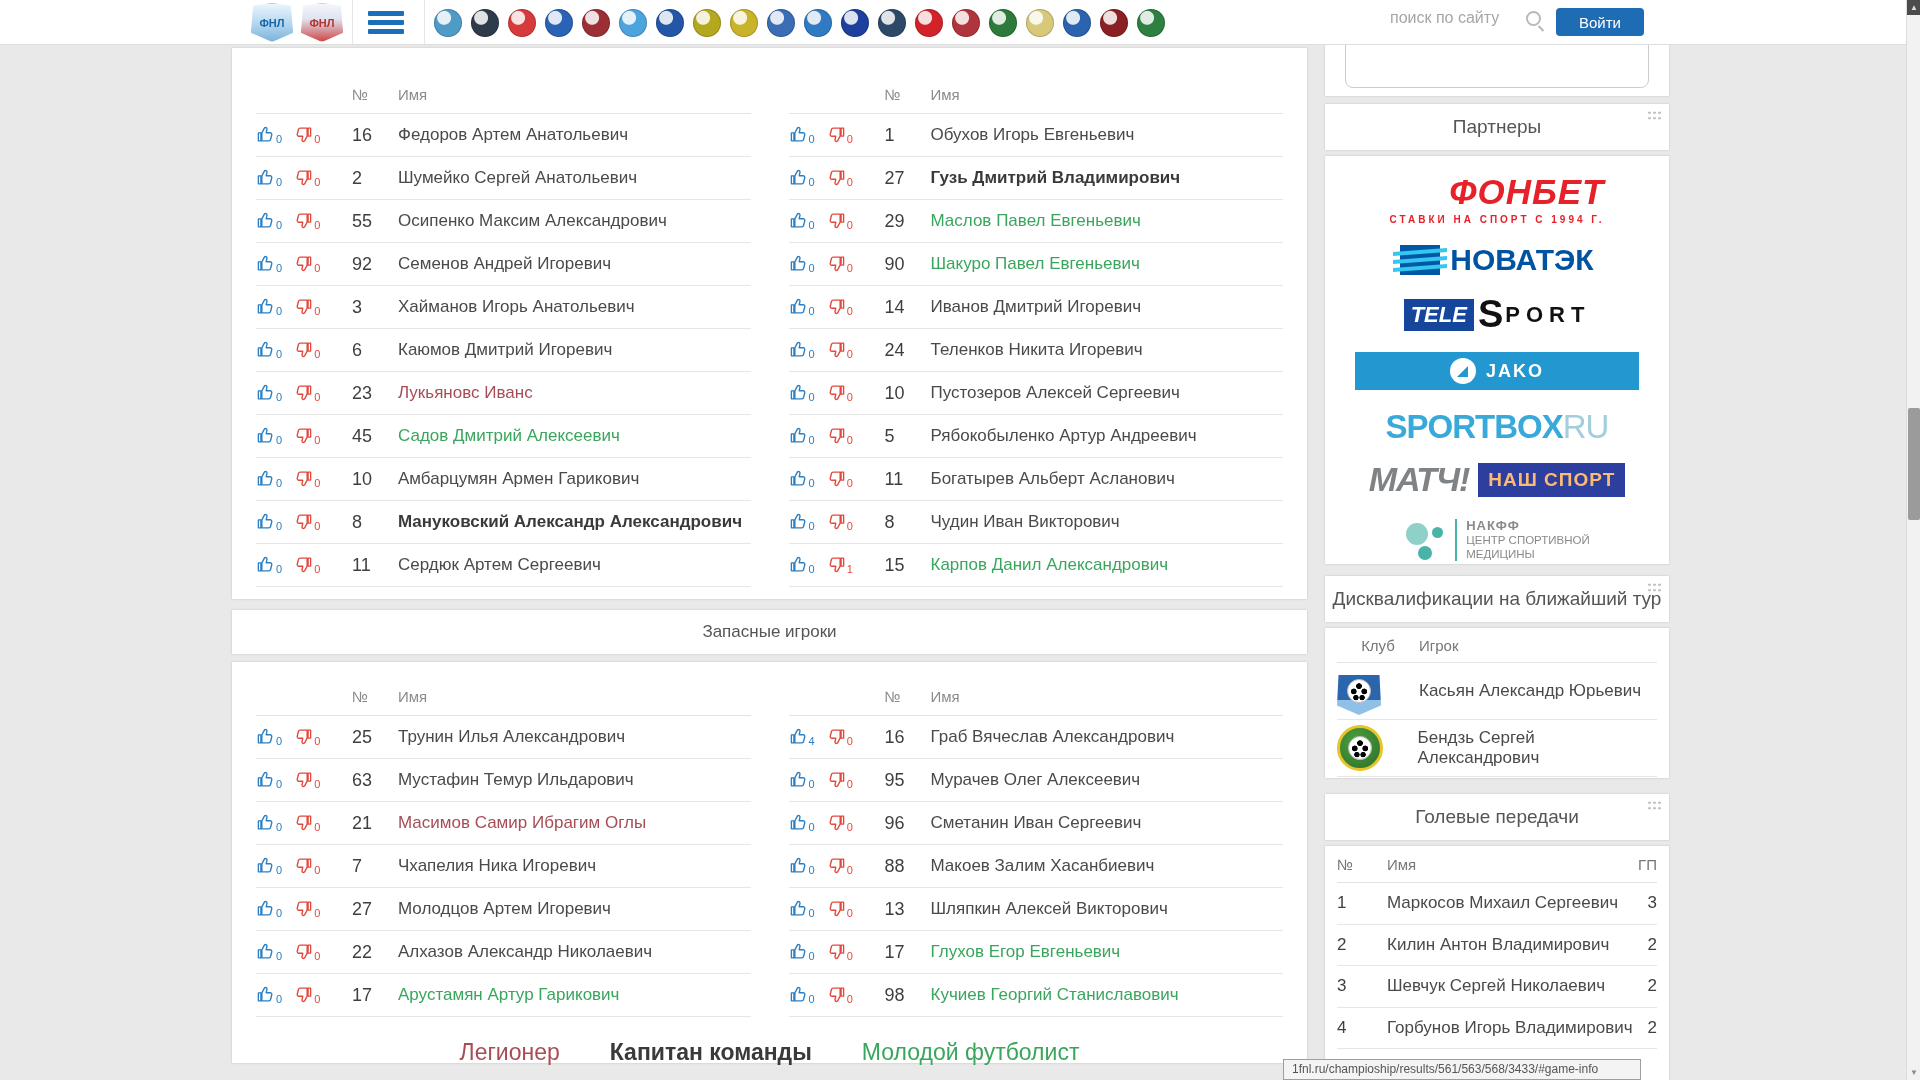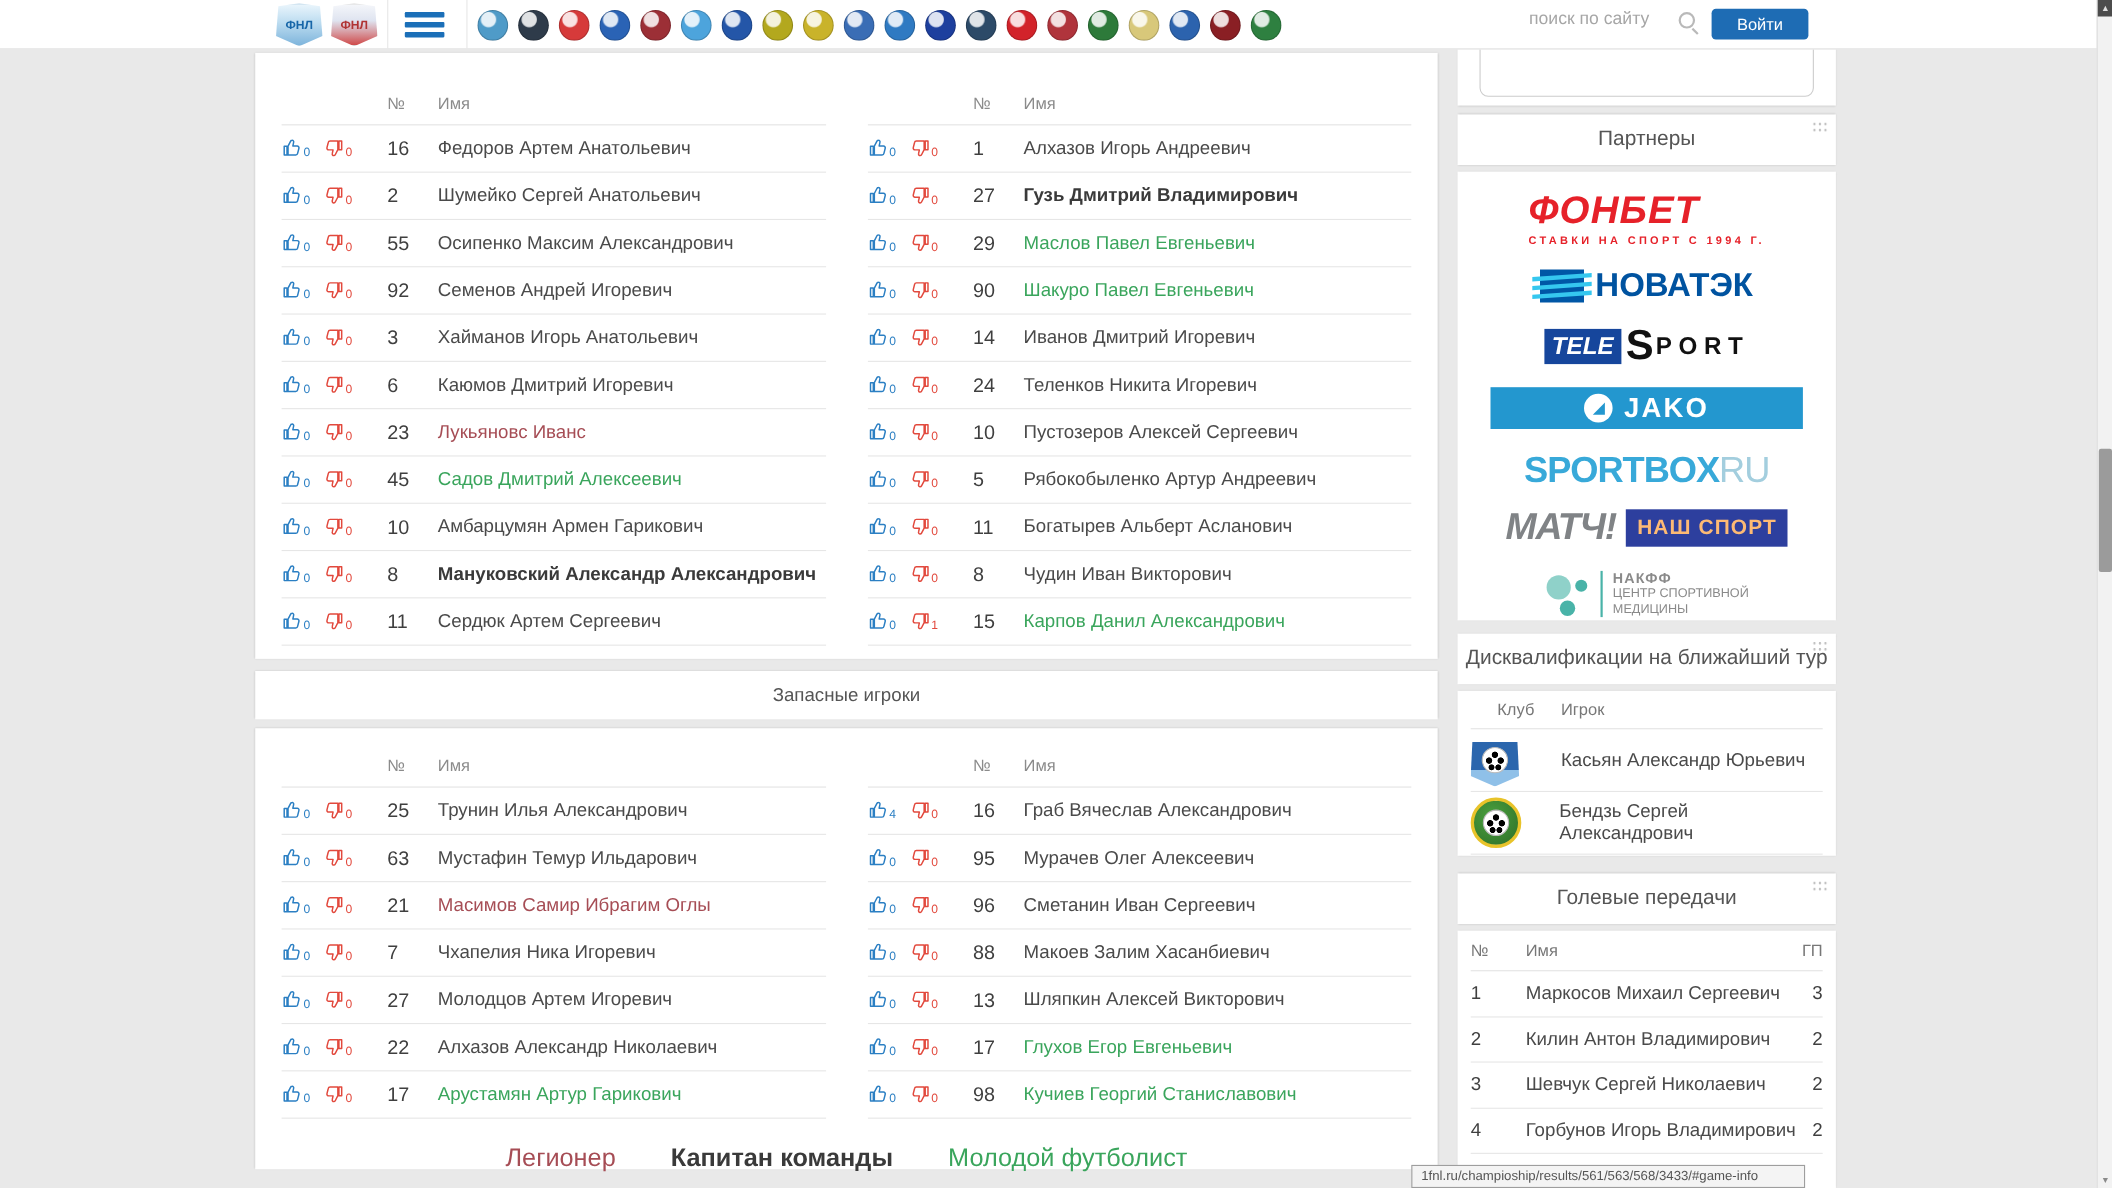--- a/index.html
+++ b/index.html
@@ -68,36 +68,36 @@
   
   .cut-card { left:1325px; top:42px; width:344px; height:54px; overflow:hidden; }
   .cut-box { margin:0 20px; height:72px; transform:translateY(-26px); border:1px solid #ccc; border-radius:8px; background:#fff; }
   .panel-header { left:1325px; width:344px; height:46px; display:flex; align-items:center; justify-content:center;
                   font-size:19px; color:#555; text-align:center; }
   .drag { position:absolute; top:6px; right:7px; width:15px; height:11px;
           background-image:radial-gradient(#c2c2c2 1.1px, transparent 1.3px); background-size:5px 5.5px; }
   .ph-partners { top:104px; }
   .partners-body { left:1325px; top:156px; width:344px; height:408px; display:flex; flex-direction:column; align-items:center; padding-top:16px; }
 
-  .lg-fonbet { text-align:left; cursor:pointer; }
+  .lg-fonbet { text-align:right; cursor:pointer; }
   .lg-fonbet .fb-main { font-size:35px; font-weight:900; font-style:italic; color:#e62129; letter-spacing:1px; }
   .lg-fonbet .fb-tag { font-size:10px; font-weight:bold; letter-spacing:3px; color:#e62129; margin-top:2px; }
   .lg-novatek { display:flex; align-items:center; gap:10px; margin-top:18px; cursor:pointer; }
   .nvt-icon { width:40px; height:30px; background:#0057a6; position:relative; display:inline-block; }
   .nvt-icon b { position:absolute; left:-7px; right:-7px; height:4px; background:#35c7ef; transform:skewY(-4deg); }
   .nvt-icon b:nth-child(1){top:5px} .nvt-icon b:nth-child(2){top:13px} .nvt-icon b:nth-child(3){top:21px}
   .lg-novatek .nvt-text { font-size:30px; font-weight:900; color:#0053a0; }
   .lg-telesport { display:flex; align-items:center; margin-top:16px; cursor:pointer; }
   .ts-tele { background:#16469c; color:#fff; font-weight:900; font-style:italic; font-size:22px; padding:3px 7px; }
   .ts-s { font-size:38px; font-weight:900; color:#111; margin-left:4px; }
   .ts-port { font-size:22px; font-weight:900; color:#111; letter-spacing:6px; margin-left:2px; }
   .lg-jako { width:284px; height:38px; background:#2397cf; margin-top:16px; display:flex; align-items:center; justify-content:center; gap:10px; cursor:pointer; }
   .jako-circle { width:26px; height:26px; background:#fff; border-radius:50%; display:flex; align-items:center; justify-content:center; }
   .jako-sail { width:0; height:0; border-left:11px solid transparent; border-bottom:11px solid #2397cf; }
-  .lg-jako .jako-text { color:#fff; font-size:25px; font-weight:900; letter-spacing:2px; }
+  .lg-jako .jako-text { color:#fff; font-size:18px; font-weight:900; letter-spacing:2px; }
   .lg-sportbox { margin-top:18px; cursor:pointer; font-weight:900; font-size:33px; letter-spacing:-1px; }
   .lg-sportbox .sbx-main { color:#38a9d9; }
   .lg-sportbox .sbx-ru { color:#a3cede; font-weight:400; }
   .lg-match { display:flex; align-items:center; margin-top:14px; cursor:pointer; }
   .match-word { font-size:34px; font-weight:900; font-style:italic; color:#808386; letter-spacing:-1px; }
   .match-box { background:#2d3f9e; color:#fdba74; font-weight:900; font-size:19px; letter-spacing:1px; padding:6px 10px; margin-left:9px; }
   .lg-nakff { display:flex; align-items:center; gap:9px; margin-top:18px; cursor:pointer; }
   .nak-dots { position:relative; width:42px; height:46px; }
   .nak-dots i { position:absolute; border-radius:50%; }
   .nak-dots .d1 { width:22px; height:22px; background:#8fd1c9; left:2px; top:6px; }
@@ -415,21 +415,21 @@
                   <i>0</i>
                 </span>
                 <span class="vote down">
                   <svg viewBox="0 0 24 24" fill="none" stroke="currentColor" stroke-width="1.7" stroke-linejoin="round" transform="rotate(180)">
                     <path d="M3 10h3.2v10H3z M7.4 20h8.9c1 0 1.9-.7 2.1-1.7l1.5-6a2 2 0 0 0-2-2.5h-5l.9-4.2A1.8 1.8 0 0 0 12 3.2c-.7 0-1.3.4-1.6 1L7.4 10z"></path>
                   </svg>
                   <i>0</i>
                 </span>
               </span>
               <span class="pnum">1</span>
-              <span class="pname normal">Алхазов Игорь Андреевич</span>
+              <span class="pname normal">Обухов Игорь Евгеньевич</span>
             </div>
             <div class="prow">
               <span class="votes">
                 <span class="vote up">
                   <svg viewBox="0 0 24 24" fill="none" stroke="currentColor" stroke-width="1.7" stroke-linejoin="round">
                     <path d="M3 10h3.2v10H3z M7.4 20h8.9c1 0 1.9-.7 2.1-1.7l1.5-6a2 2 0 0 0-2-2.5h-5l.9-4.2A1.8 1.8 0 0 0 12 3.2c-.7 0-1.3.4-1.6 1L7.4 10z"></path>
                   </svg>
                   <i>0</i>
                 </span>
                 <span class="vote down">

